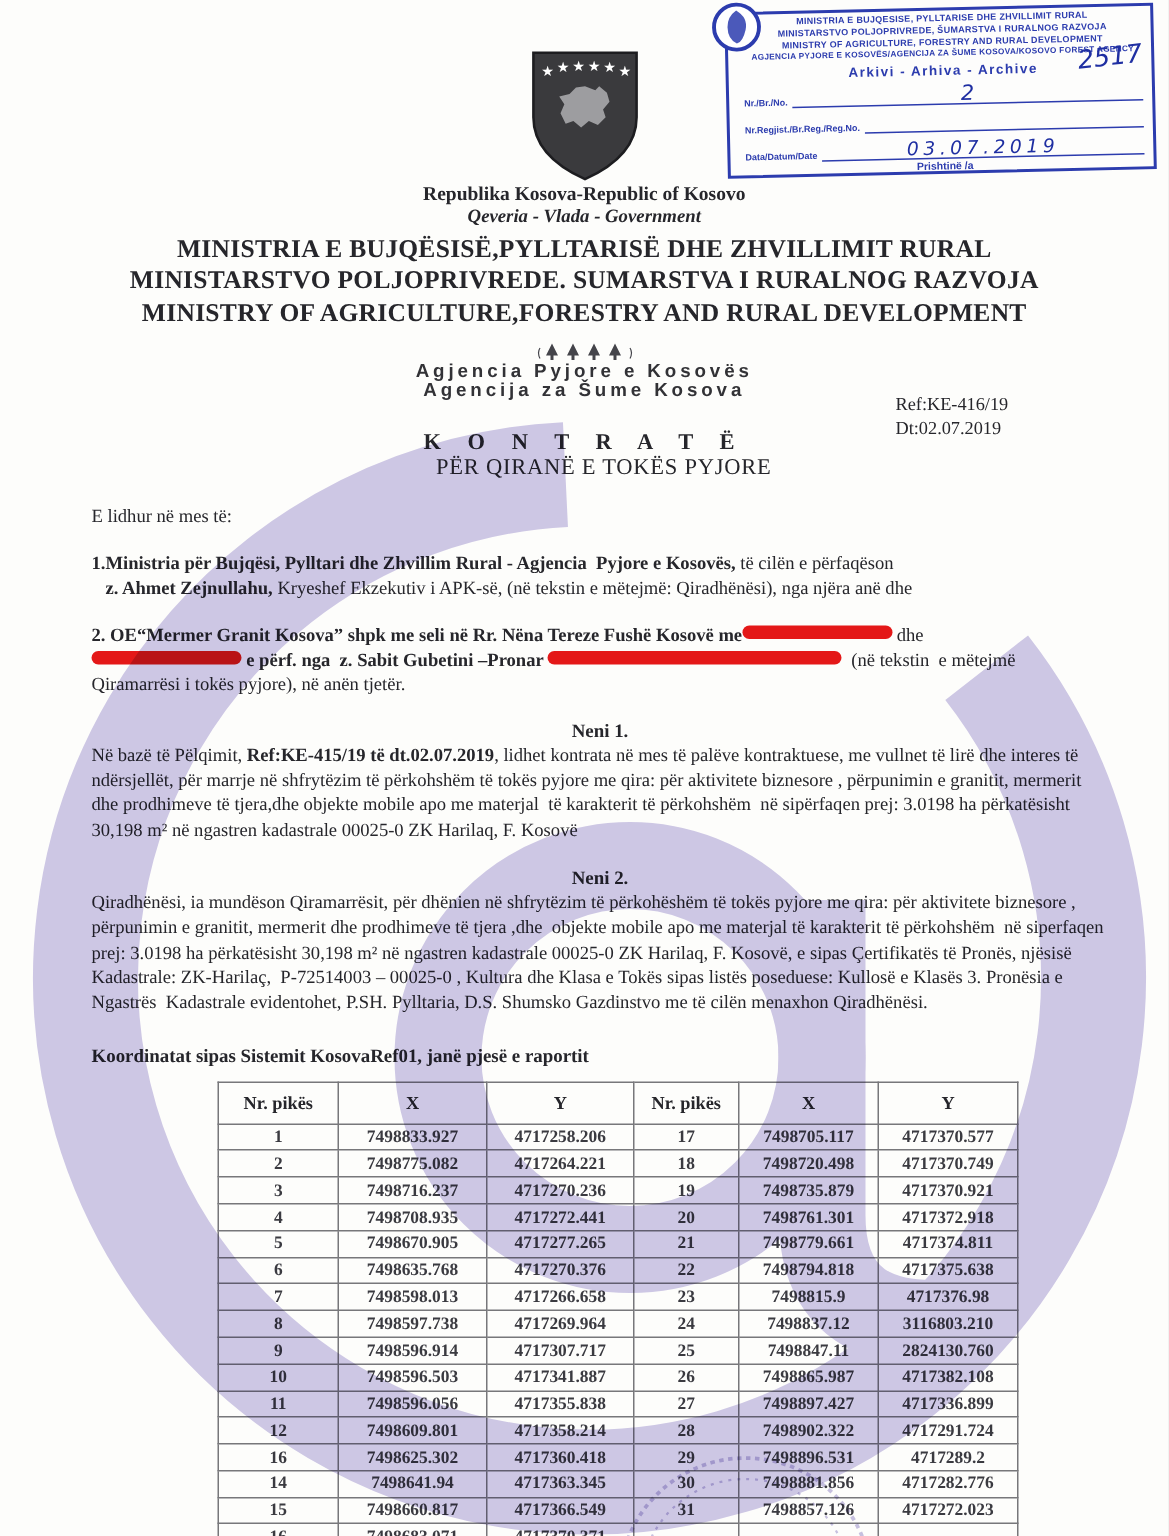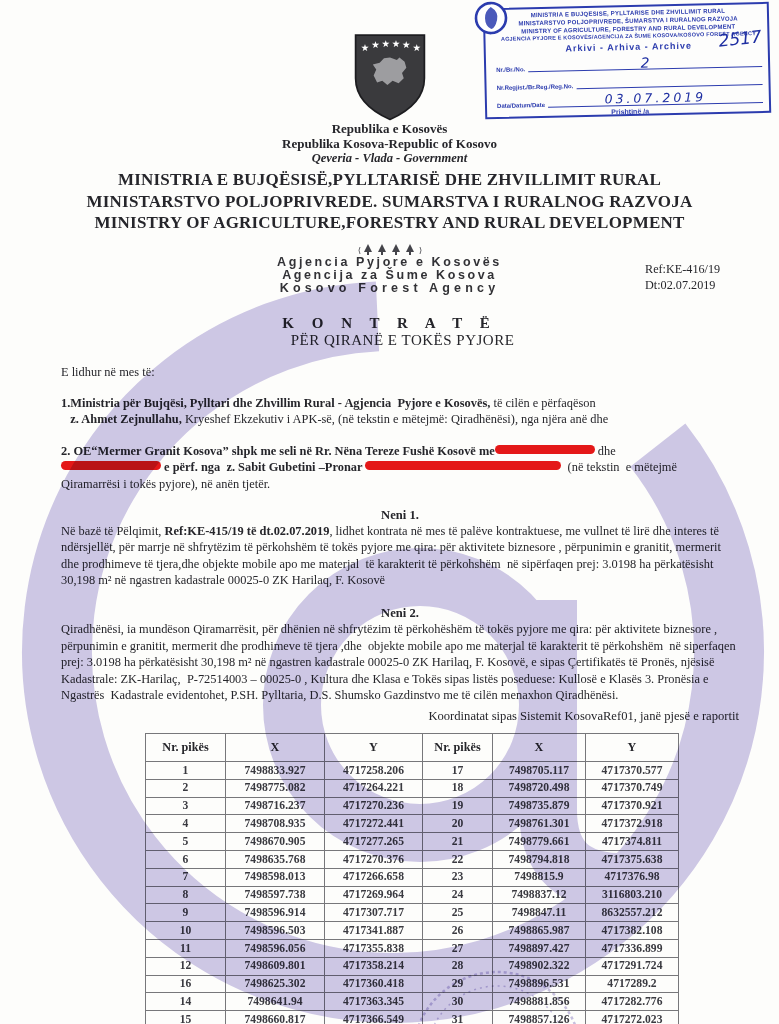--- a/index.html
+++ b/index.html
@@ -38,33 +38,33 @@
   .rep-line{font-size:13px;font-weight:bold;line-height:1.12;}
   .gov-line{font-size:12.5px;font-weight:bold;font-style:italic;line-height:1.15;}
   .min-line{font-size:17px;font-weight:bold;line-height:1.26;letter-spacing:.2px;}
   .min-block{margin-top:4px;}
   .tree-row{margin-top:9px;height:13px;line-height:0;}
   .agency-line{font-family:"Liberation Sans",sans-serif;font-weight:bold;font-size:12.5px;
       letter-spacing:2.6px;line-height:1.04;color:#323236;}
   .agency-line.en{letter-spacing:4.2px;}
   .title1{font-size:15px;font-weight:bold;letter-spacing:7px;margin-top:20px;}
   .title2{font-size:15px;letter-spacing:.5px;line-height:1.15;padding-left:26px;}
-  .ref-block{position:absolute;left:597px;top:262px;font-size:12.2px;line-height:1.3;z-index:3;margin-left:48px;}
+  .ref-block{position:absolute;left:597px;top:262px;font-size:12.2px;line-height:1.3;z-index:3;}
 
   
   .body-col{position:relative;width:678px;margin-left:61px;z-index:2;}
   .para{font-size:12.4px;line-height:1.34;white-space:pre-wrap;}
   .intro{margin-top:15px;}
   .p1{margin-top:14px;}
   .p2{margin-top:15px;}
   .neni-head{font-size:12.6px;font-weight:bold;text-align:center;margin-top:15px;}
   .neni-head.n2{margin-top:17px;}
   .redact{display:inline-block;height:9px;border-radius:5px;background:#e41818;
       vertical-align:1px;}
-  .coords-caption{font-size:12.6px;text-align:right;margin-top:5px;}
+  .coords-caption{font-size:12.6px;text-align:left;margin-top:20px;font-weight:bold;}
 
   
   table.coords{border-collapse:collapse;margin:9px 0 0 84px;table-layout:fixed;}
   table.coords th,table.coords td{border:1px solid #77777a;text-align:center;
       font-family:"Liberation Serif",serif;overflow:hidden;}
   table.coords th{font-size:12.2px;font-weight:bold;height:25px;}
   table.coords td{font-size:11.6px;font-weight:bold;height:14.8px;line-height:1;color:#3a3a40;}
   col.c-nr{width:80px;} col.c-x{width:99px;} col.c-y{width:98px;}
   col.c-nr2{width:70px;} col.c-x2{width:93px;} col.c-y2{width:93px;}
 </style>
@@ -128,21 +128,20 @@
         <text x="33" y="21">★</text>
         <text x="45" y="20">★</text>
       <text x="57" y="20">★</text>
         <text x="69" y="21">★</text>
         <text x="81" y="24">★</text>
     </g>
     <path d="M50 32 L58 35 L61 32 L67 37 L69 44 L64 50 L66 56 L60 62 L53 59 L47 64 L41 59 L35 61 L31 53 L34 46 L30 40 L38 38 L43 33 Z" fill="#9d9da0"></path>
   </svg>
 
   <div class="center">
-    <div class="rep-line">Republika e Kosovës</div>
     <div class="rep-line">Republika Kosova-Republic of Kosovo</div>
     <div class="gov-line">Qeveria - Vlada - Government</div>
     <div class="min-block">
       <div class="min-line">MINISTRIA E BUJQËSISË,PYLLTARISË DHE ZHVILLIMIT RURAL</div>
       <div class="min-line">MINISTARSTVO POLJOPRIVREDE. SUMARSTVA I RURALNOG RAZVOJA</div>
       <div class="min-line">MINISTRY OF AGRICULTURE,FORESTRY AND RURAL DEVELOPMENT</div>
     </div>
     <div class="tree-row">
       <svg width="64" height="13" viewBox="0 0 64 13">
         <g fill="#44444a">
@@ -150,21 +149,20 @@
           <path d="M24 1 L20 9 H28 Z M23 9 h2 v3 h-2 Z"></path>
           <path d="M38 1 L34 9 H42 Z M37 9 h2 v3 h-2 Z"></path>
           <path d="M52 1 L48 9 H56 Z M51 9 h2 v3 h-2 Z"></path>
           <path d="M2 4 Q0 7 2 11" fill="none" stroke="#44444a" stroke-width=".8"></path>
           <path d="M62 4 Q64 7 62 11" fill="none" stroke="#44444a" stroke-width=".8"></path>
         </g>
       </svg>
     </div>
     <div class="agency-line">Agjencia Pyjore e Kosovës</div>
     <div class="agency-line">Agencija za Šume Kosova</div>
-    <div class="agency-line en">Kosovo Forest Agency</div>
     <div class="title1">K O N T R A T Ë</div>
     <div class="title2">PËR QIRANË E TOKËS PYJORE</div>
   </div>
 
   <div class="ref-block">
     <div>Ref:KE-416/19</div>
     <div>Dt:02.07.2019</div>
   </div>
 
   <div class="body-col">
@@ -264,21 +262,21 @@
             <td>24</td>
             <td>7498837.12</td>
             <td>3116803.210</td>
           </tr>
           <tr>
             <td>9</td>
             <td>7498596.914</td>
             <td>4717307.717</td>
             <td>25</td>
             <td>7498847.11</td>
-            <td>8632557.212</td>
+            <td>2824130.760</td>
           </tr>
           <tr>
             <td>10</td>
             <td>7498596.503</td>
             <td>4717341.887</td>
             <td>26</td>
             <td>7498865.987</td>
             <td>4717382.108</td>
           </tr>
           <tr>

